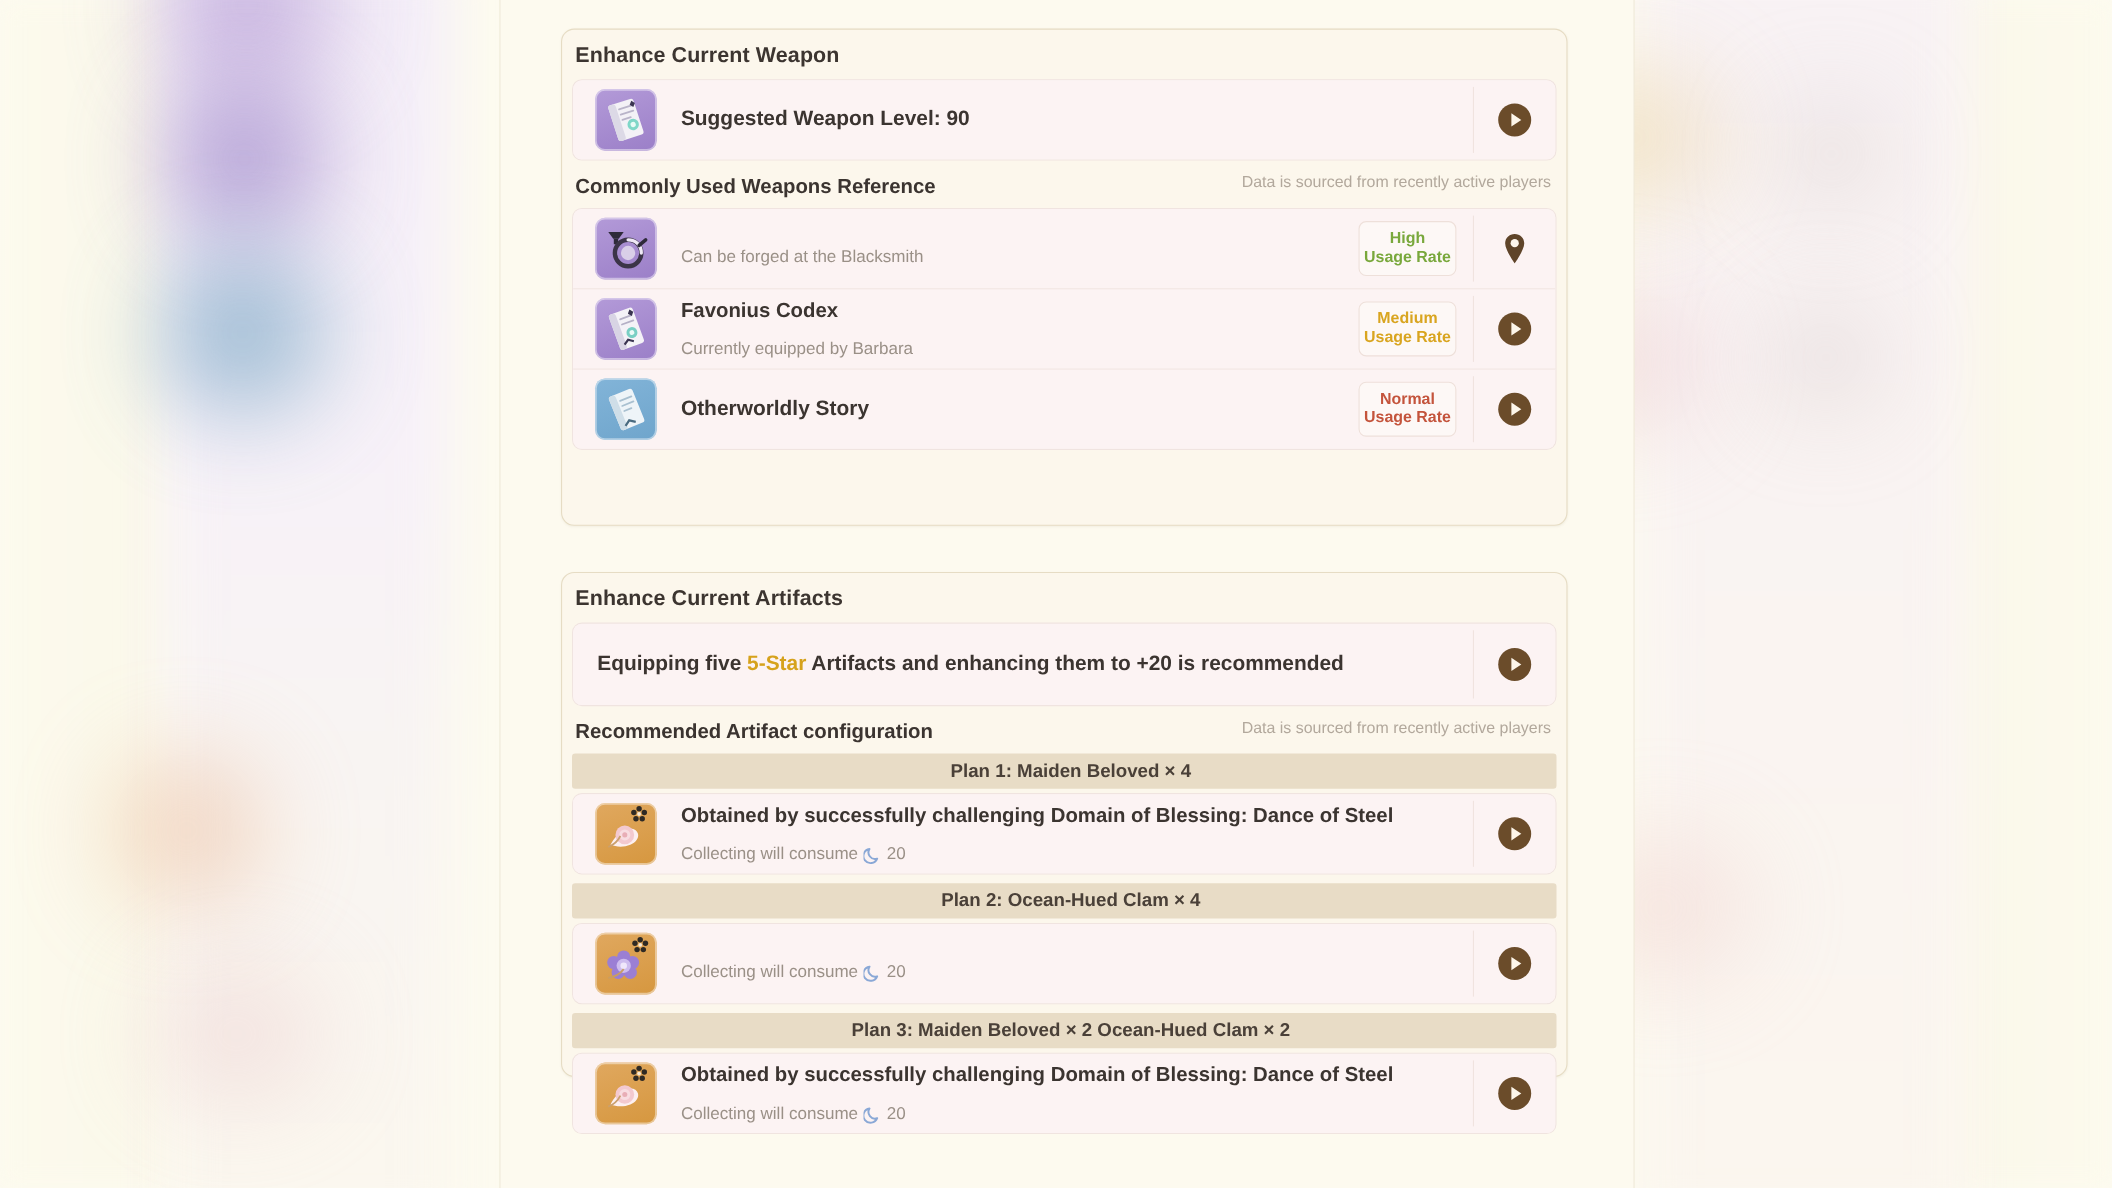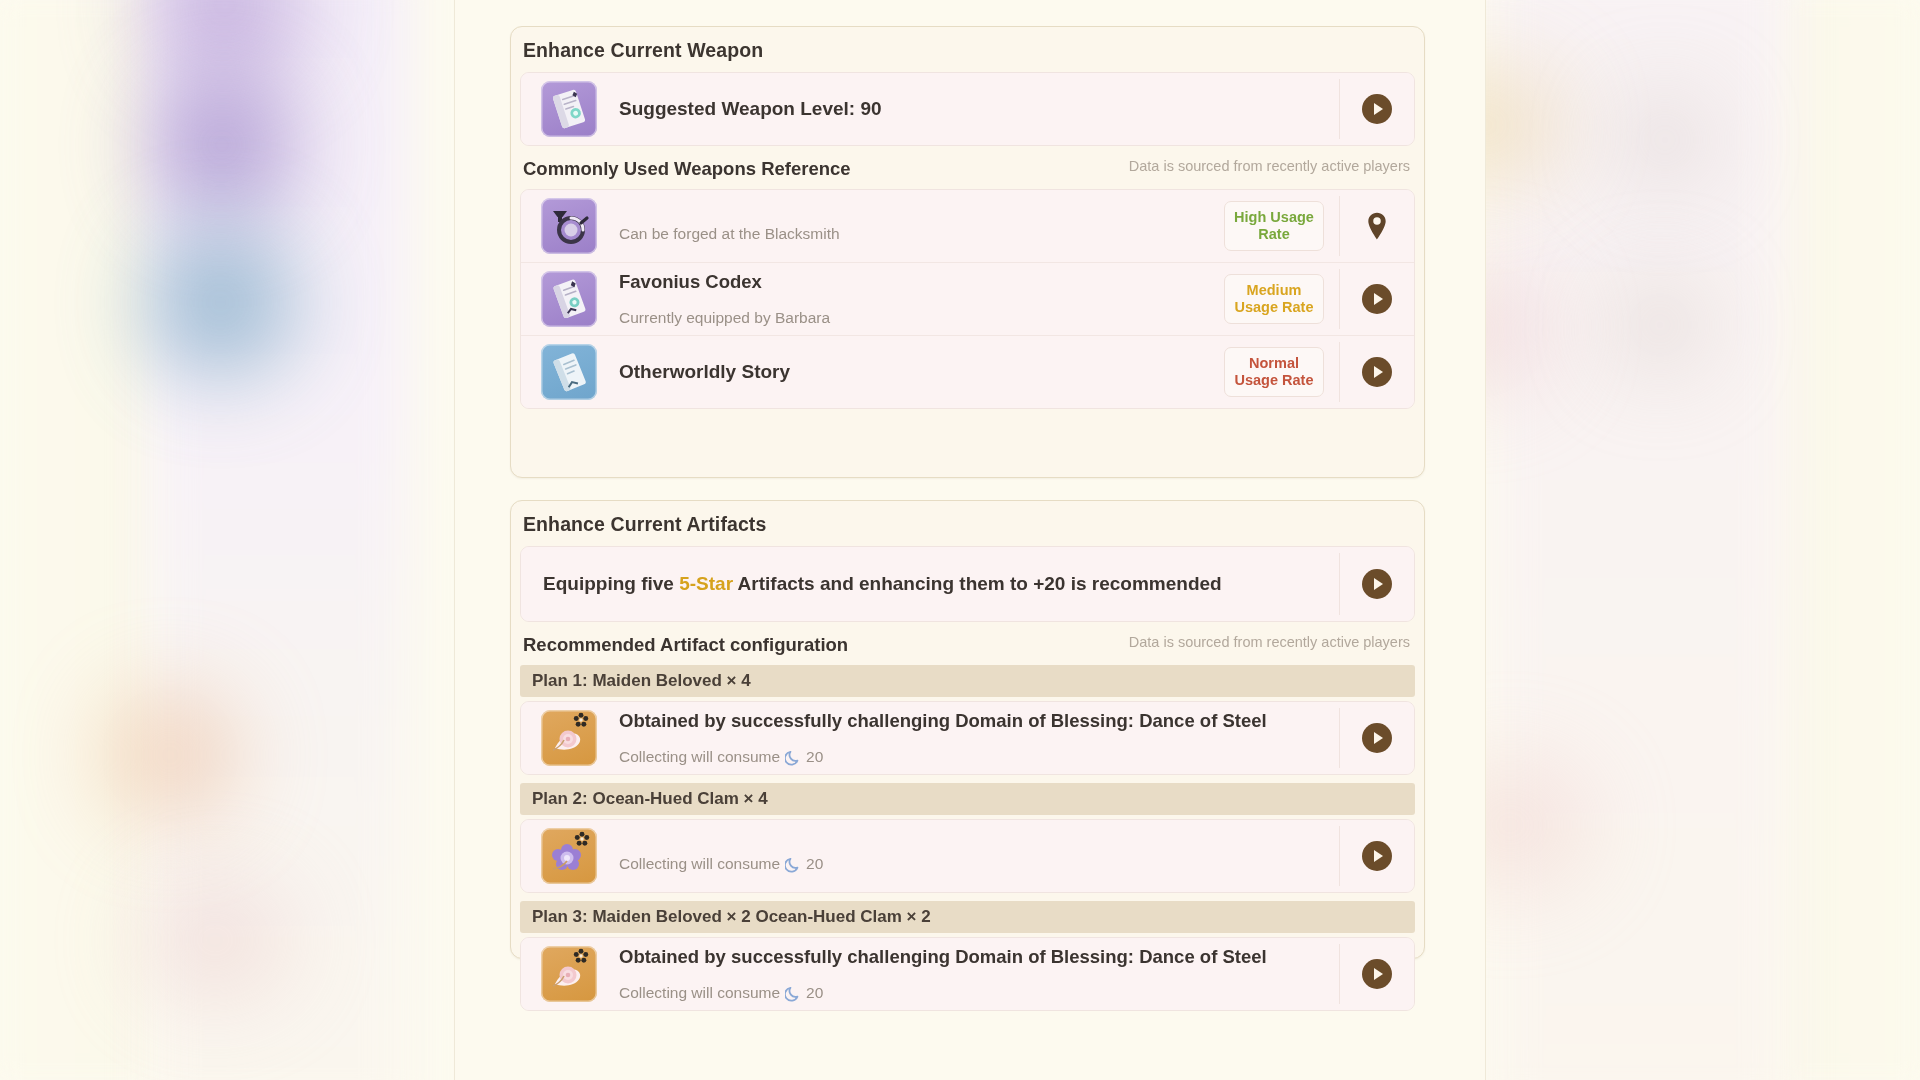--- a/index.html
+++ b/index.html
@@ -36,21 +36,21 @@
   }
 
   .card {
     position:absolute; left:510px; width:915px;
     background:#fcf7ec;
     border:1.6px solid #e6dcc4;
     border-radius:12px;
     box-shadow:0 1px 2px rgba(120,100,70,.07);
   }
   #card-weapon   { top:26px;  height:452px; }
-  #card-artifact { top:500px; height:459px; }
+  #card-artifact { top:520px; height:459px; }
 
   .card-title {
     font-size:19.5px; font-weight:bold; color:#3c3530;
     padding:12px 0 10px 12px; letter-spacing:.1px;
   }
 
   
   .panel {
     margin:0 9px; background:#fdf4f3;
     border:1.4px solid #f0e4e0; border-radius:9px;
@@ -84,21 +84,21 @@
     font-size:18.5px; font-weight:bold; color:#3b3430; line-height:1.25;
     white-space:nowrap;
   }
   .row-main.single { font-size:19px; }
   .row-sub {
     font-size:15.5px; color:#9a9087; margin-top:16px; line-height:1.2;
     white-space:nowrap; display:flex; align-items:center; gap:1px;
   }
 
   .badge {
-    flex:0 0 auto; width:100px; text-align:center;
+    flex:0 0 auto; width:89px; text-align:center;
     font-size:14.5px; font-weight:bold; line-height:1.18;
     padding:7px 4px; border-radius:7px;
     background:#fdf8f6; border:1.2px solid #eee0da;
     margin-right:16px;
   }
   .badge.high   { color:#79a83c; }
   .badge.medium { color:#d9a520; }
   .badge.normal { color:#c4543c; }
 
   .action { flex:0 0 auto; width:74px; display:flex; justify-content:center; align-items:center; }
@@ -129,20 +129,21 @@
   .reco-row { min-height:74px; }
   .reco-text { font-size:19px; font-weight:bold; color:#3b3430; padding-left:22px; }
   .gold { color:#d6a21c; }
 
   
   .planbar {
     margin:0 9px; background:#e8dcc6;
     font-size:17px; font-weight:bold; color:#4a4038;
     padding:6px 0 6px 12px; border-radius:3px;
     white-space:nowrap;
+    text-align:center;
   }
   .plan-gap { height:8px; }
 
   .resin { display:inline-block; width:17px; height:17px; vertical-align:-3px; margin:0 3px 0 4px; }
 </style>
 </head>
 <body>
 
 <div class="backdrop">
   <div class="stripe-l"></div>

